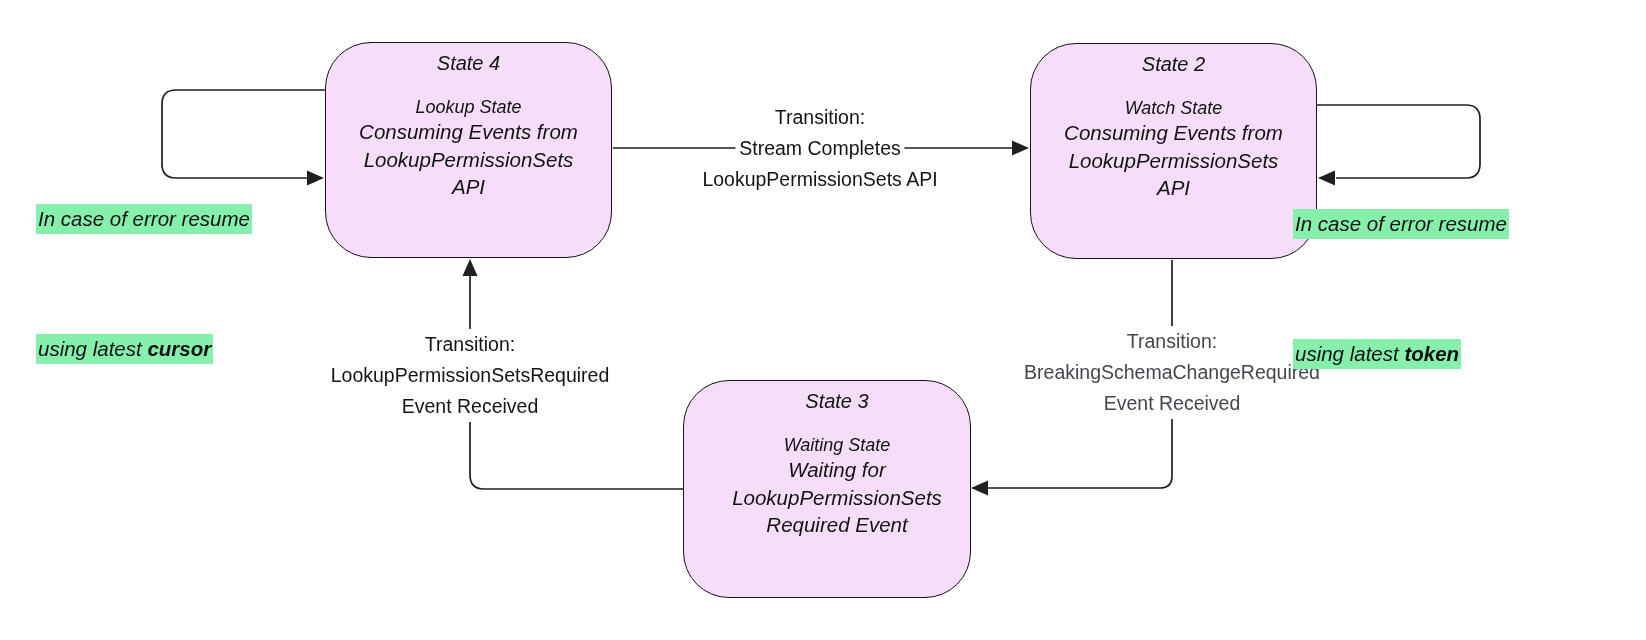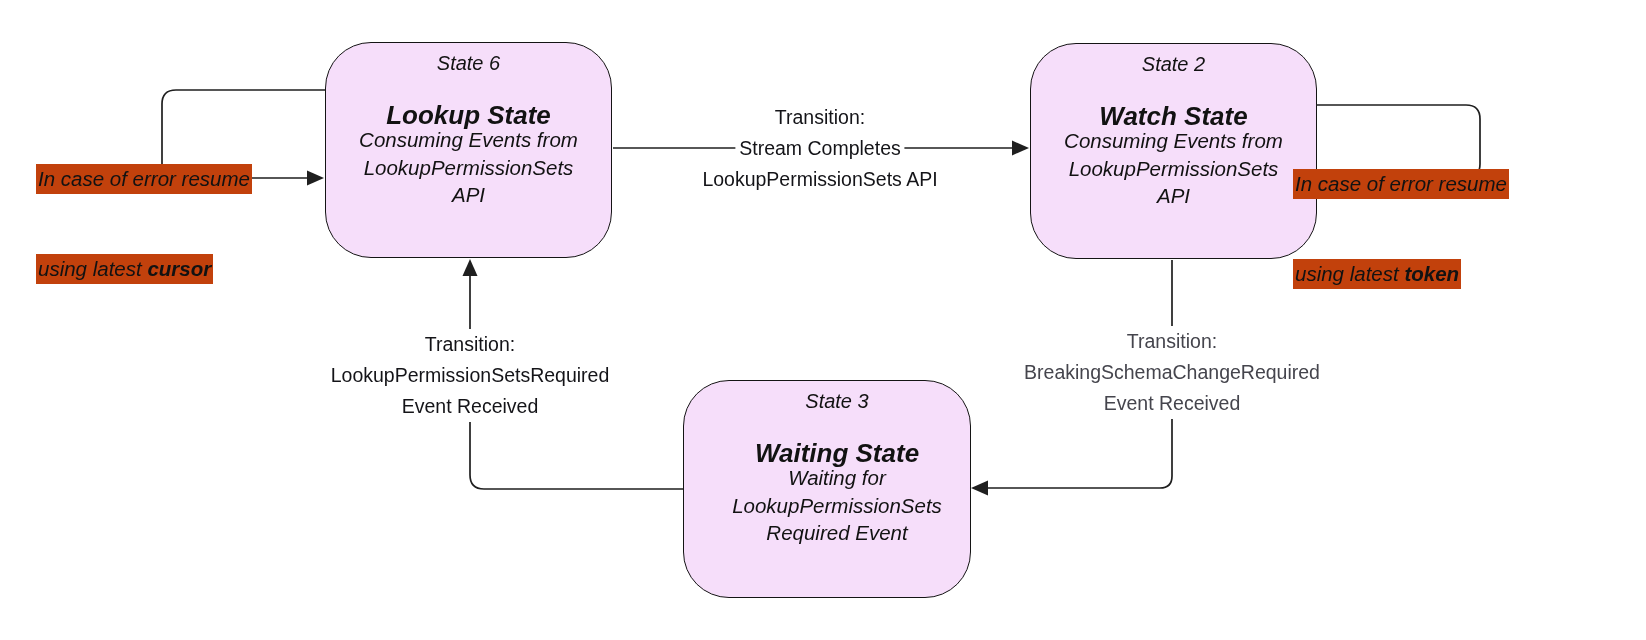--- a/index.html
+++ b/index.html
@@ -22,21 +22,21 @@
     border-radius: 46px;
     box-sizing: border-box;
     text-align: center;
     color: #121212;
     font-style: italic;
   }
   #state1 { left: 325px; top: 42px;  width: 287px; height: 216px; }
   #state2 { left: 1030px; top: 43px; width: 287px; height: 216px; text-align: center; }
   #state3 { left: 683px; top: 380px; width: 288px; height: 218px; padding-left: 20px; }
   .state .title { margin-top: 9px;  font-size: 20px;   line-height: 22px; }
-  .state .name  { margin-top: 30px; font-size: 26px; line-height: 22px; font-weight: bold; }
+  .state .name  { margin-top: 22px; font-size: 18px; line-height: 22px; font-weight: normal; }
   .state .desc  { font-size: 20.5px; line-height: 27.5px; }
 
   .tlabel {
     position: absolute;
     transform: translateX(-50%);
     display: flex;
     flex-direction: column;
     align-items: center;
     font-size: 19.5px;
     line-height: 31px;
@@ -49,31 +49,31 @@
   #t23 { left: 1172px; top: 326px; color: #45454d; }
 
   .looplabel {
     position: absolute;
     font-style: italic;
     font-size: 20.5px;
     line-height: 30px;
     color: #121212;
     white-space: pre;
   }
-  .looplabel .ln { background: #c2410c; padding: 0 2px; display: inline-block; }
+  .looplabel .ln { background: #86efac; padding: 0 2px; display: inline-block; margin-top: 40px; }
   #loop1 { left: 36px;   top: 104px; }
   #loop2 { left: 1293px; top: 109px; }
 </style>
 </head>
 <body>
 
 <div class="canvas">
 
   <div class="state" id="state1">
-    <div class="title">State 6</div>
+    <div class="title">State 4</div>
     <div class="name">Lookup State</div>
     <div class="desc">
       <div>Consuming Events from</div>
       <div>LookupPermissionSets</div>
       <div>API</div>
     </div>
   </div>
 
   <div class="state" id="state2">
     <div class="title">State 2</div>

